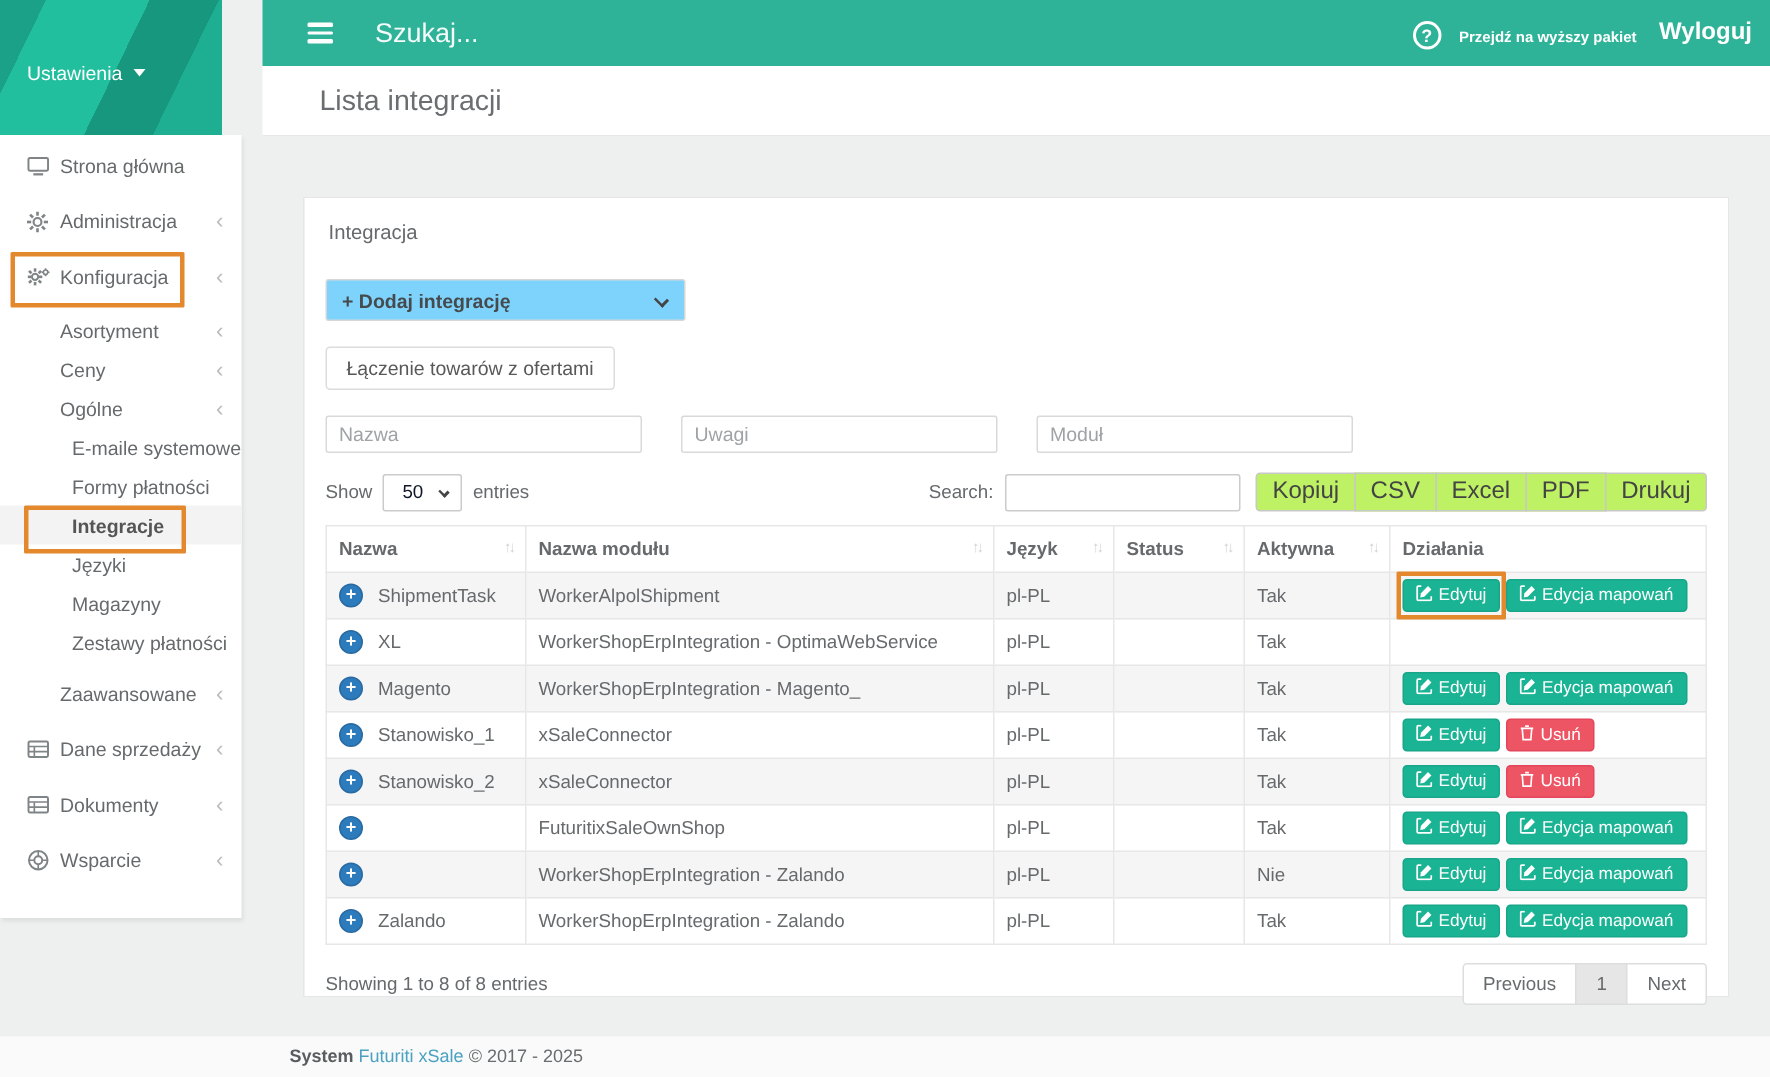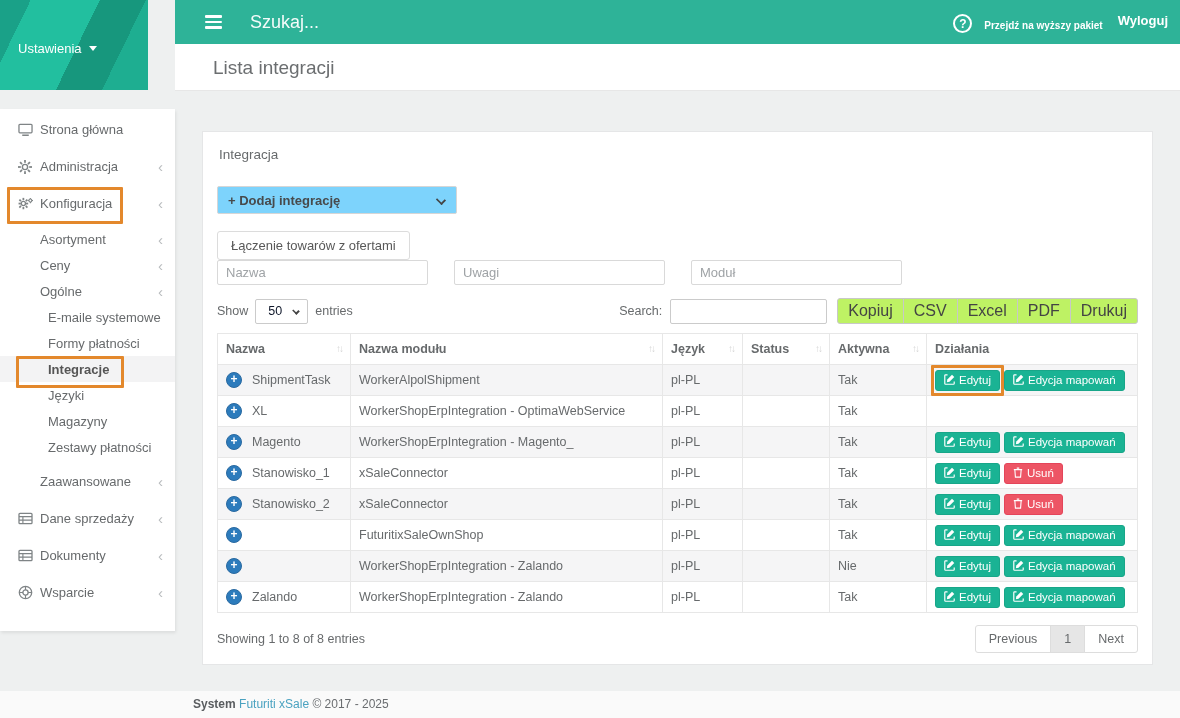--- a/index.html
+++ b/index.html
@@ -14,28 +14,28 @@
 
   
   .navbar { position:absolute; left:175px; top:0; width:1005px; height:44px; background:#2eb398; display:flex; align-items:flex-start; }
   .hamburger { margin:15px 0 0 30px; cursor:pointer; }
   .hamburger span { display:block; width:17px; height:2.5px; background:#fff; margin-bottom:3px; border-radius:1px; }
   .nav-search { margin:12px 0 0 28px; background:transparent; border:none; outline:none; color:#fff; font-size:18px; width:160px; font-family:inherit; }
   .nav-search::placeholder { color:rgba(255,255,255,.95); }
   .nav-right { margin-left:auto; display:flex; align-items:flex-start; padding-right:12px; }
   .help-circle { margin-top:14px; width:19px; height:19px; border:2px solid #fff; border-radius:50%; color:#fff; font-size:12px; font-weight:bold; text-align:center; line-height:16px; cursor:pointer; }
   .upgrade { margin:20px 5px 0 12px; color:#fff; font-size:10px; font-weight:bold; cursor:pointer; }
-  .logout { margin:13px 0 0 10px; color:#fff; font-size:13px; font-weight:bold; cursor:pointer; }
+  .logout { margin:13px 0 0 10px; color:#fff; font-size:16px; font-weight:bold; cursor:pointer; }
 
   
   .pagehead { position:absolute; left:175px; top:44px; width:1005px; height:47px; background:#fff; border-bottom:1px solid #e7e7e7; }
   .pagehead h1 { margin-left:38px; line-height:47px; font-size:19px; font-weight:400; color:#6b6e70; }
 
   
-  .sidebar { position:absolute; left:0; top:90px; width:175px; height:522px; background:#fff; box-shadow:1px 2px 3px rgba(0,0,0,.08);margin-top:19px; }
+  .sidebar { position:absolute; left:0; top:90px; width:161px; height:522px; background:#fff; box-shadow:1px 2px 3px rgba(0,0,0,.08); }
   #side-menu { list-style:none; padding-top:2px; }
   .mi { position:relative; display:flex; align-items:center; font-size:13px; color:#676a6c; cursor:pointer; }
   .lvl0 { height:37px; padding-left:18px; }
   .lvl1 { height:26px; padding-left:40px; }
   .lvl2 { height:26px; padding-left:48px; }
   .lvl0 + .lvl1 { margin-top:4px; }
   .lvl2 + .lvl1 { margin-top:8px; }
   .lvl1 + .lvl0 { margin-top:6px; }
   .micon { width:22px; display:inline-flex; align-items:center; }
   .mchev { margin-left:auto; margin-right:12px; color:#b9bcbe; font-size:15px; line-height:1; }
@@ -45,21 +45,21 @@
   .ring-b::before { left:16px; top:0; width:102px; height:26px; }
 
   
   .panel { position:absolute; left:202px; top:131px; width:951px; height:534px; background:#fff; border:1px solid #e5e6e7; padding:13px 14px; }
   .panel-title { font-size:13.5px; color:#676a6c; font-weight:400; margin:2px 0 24px 2px; }
 
   .fake-select { position:relative; width:240px; height:28px; border:1px solid #d6d6d6; border-radius:2px; display:flex; align-items:center; padding:0 10px; cursor:pointer; margin-bottom:17px; background:#7dd3fc; }
   .fake-select .sel-label { font-size:13px; font-weight:bold; color:#474a4c; }
   .chev-down { position:absolute; right:11px; top:9px; width:8px; height:8px; border-right:2px solid #444; border-bottom:2px solid #444; transform:rotate(45deg) scale(1,.8); }
 
-  .btn-plain { height:29px; background:#fff; border:1px solid #dcdcdc; border-radius:3px; font-size:13px; color:#585858; padding:0 13px; cursor:pointer; font-family:inherit; }
+  .btn-plain { height:29px; background:#fff; border:1px solid #dcdcdc; border-radius:3px; font-size:13px; color:#585858; padding:0 13px; cursor:pointer; font-family:inherit; margin-bottom:17px; }
 
   .filters { display:flex; gap:26px; margin-bottom:13px; }
   .filters input { width:211px; height:25px; border:1px solid #d9d9d9; border-radius:2px; padding:0 8px; font-size:13px; color:#555; font-family:inherit; outline:none; }
   .filters input::placeholder { color:#9fa3a6; }
 
   .dt-controls { display:flex; align-items:center; margin-bottom:9px; font-size:12.5px; color:#676a6c; }
   .len-select { position:relative; width:53px; height:25px; border:1px solid #cbcbcb; border-radius:2px; margin:0 7px; display:flex; align-items:center; padding-left:12px; font-size:12.5px; color:#0f172a; cursor:pointer; background:#fff; }
   .len-select .chev-down { right:8px; top:8px; width:6px; height:6px; }
   .dt-search { margin-left:auto; display:flex; align-items:center; }
   .dt-search input { width:157px; height:25px; border:1px solid #cbcbcb; border-radius:2px; margin-left:8px; padding:0 6px; font-size:12.5px; font-family:inherit; outline:none; }

